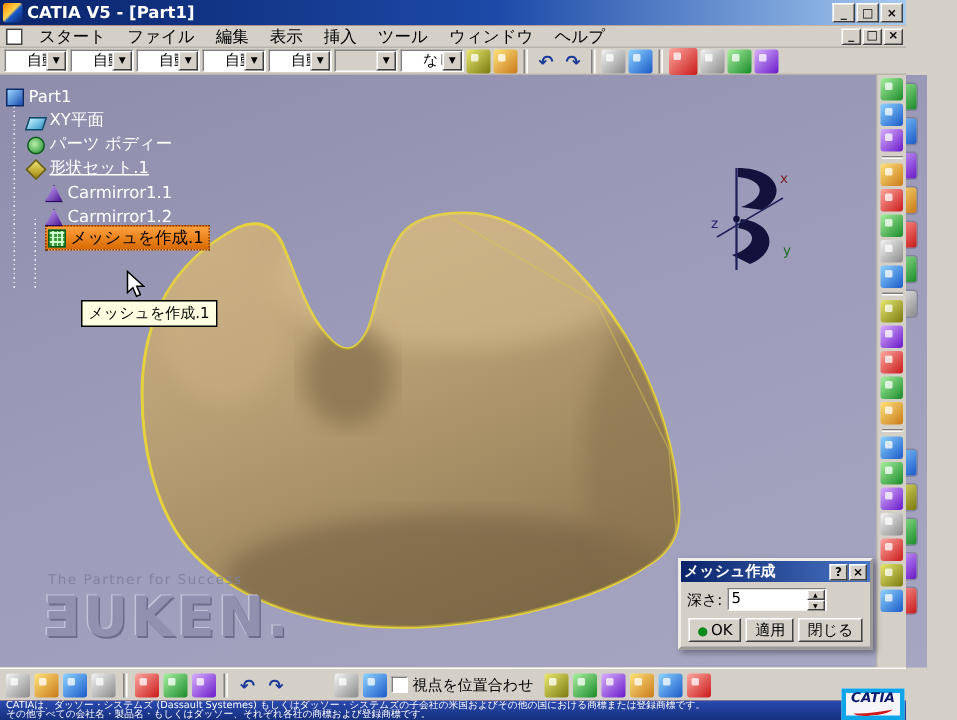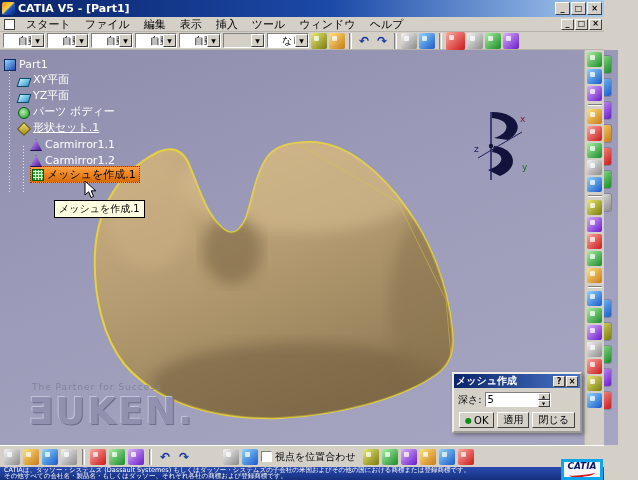--- a/index.html
+++ b/index.html
@@ -239,24 +239,20 @@
     <div class="tree">
       <div class="trow">
         <span class="ti ti-part"></span>
         <span>Part1</span>
       </div>
       <div class="trow ind1">
         <span class="ti ti-plane"></span>
         <span>XY平面</span>
       </div>
       <div class="trow ind1">
-        <span class="ti ti-plane"></span>
-        <span>YZ平面</span>
-      </div>
-      <div class="trow ind1">
         <span class="ti ti-body"></span>
         <span>パーツ ボディー</span>
       </div>
       <div class="trow ind1">
         <span class="ti ti-geoset"></span>
         <span class="t-underline">形状セット.1</span>
       </div>
       <div class="trow ind2">
         <span class="ti ti-surf"></span>
         <span>Carmirror1.1</span>

